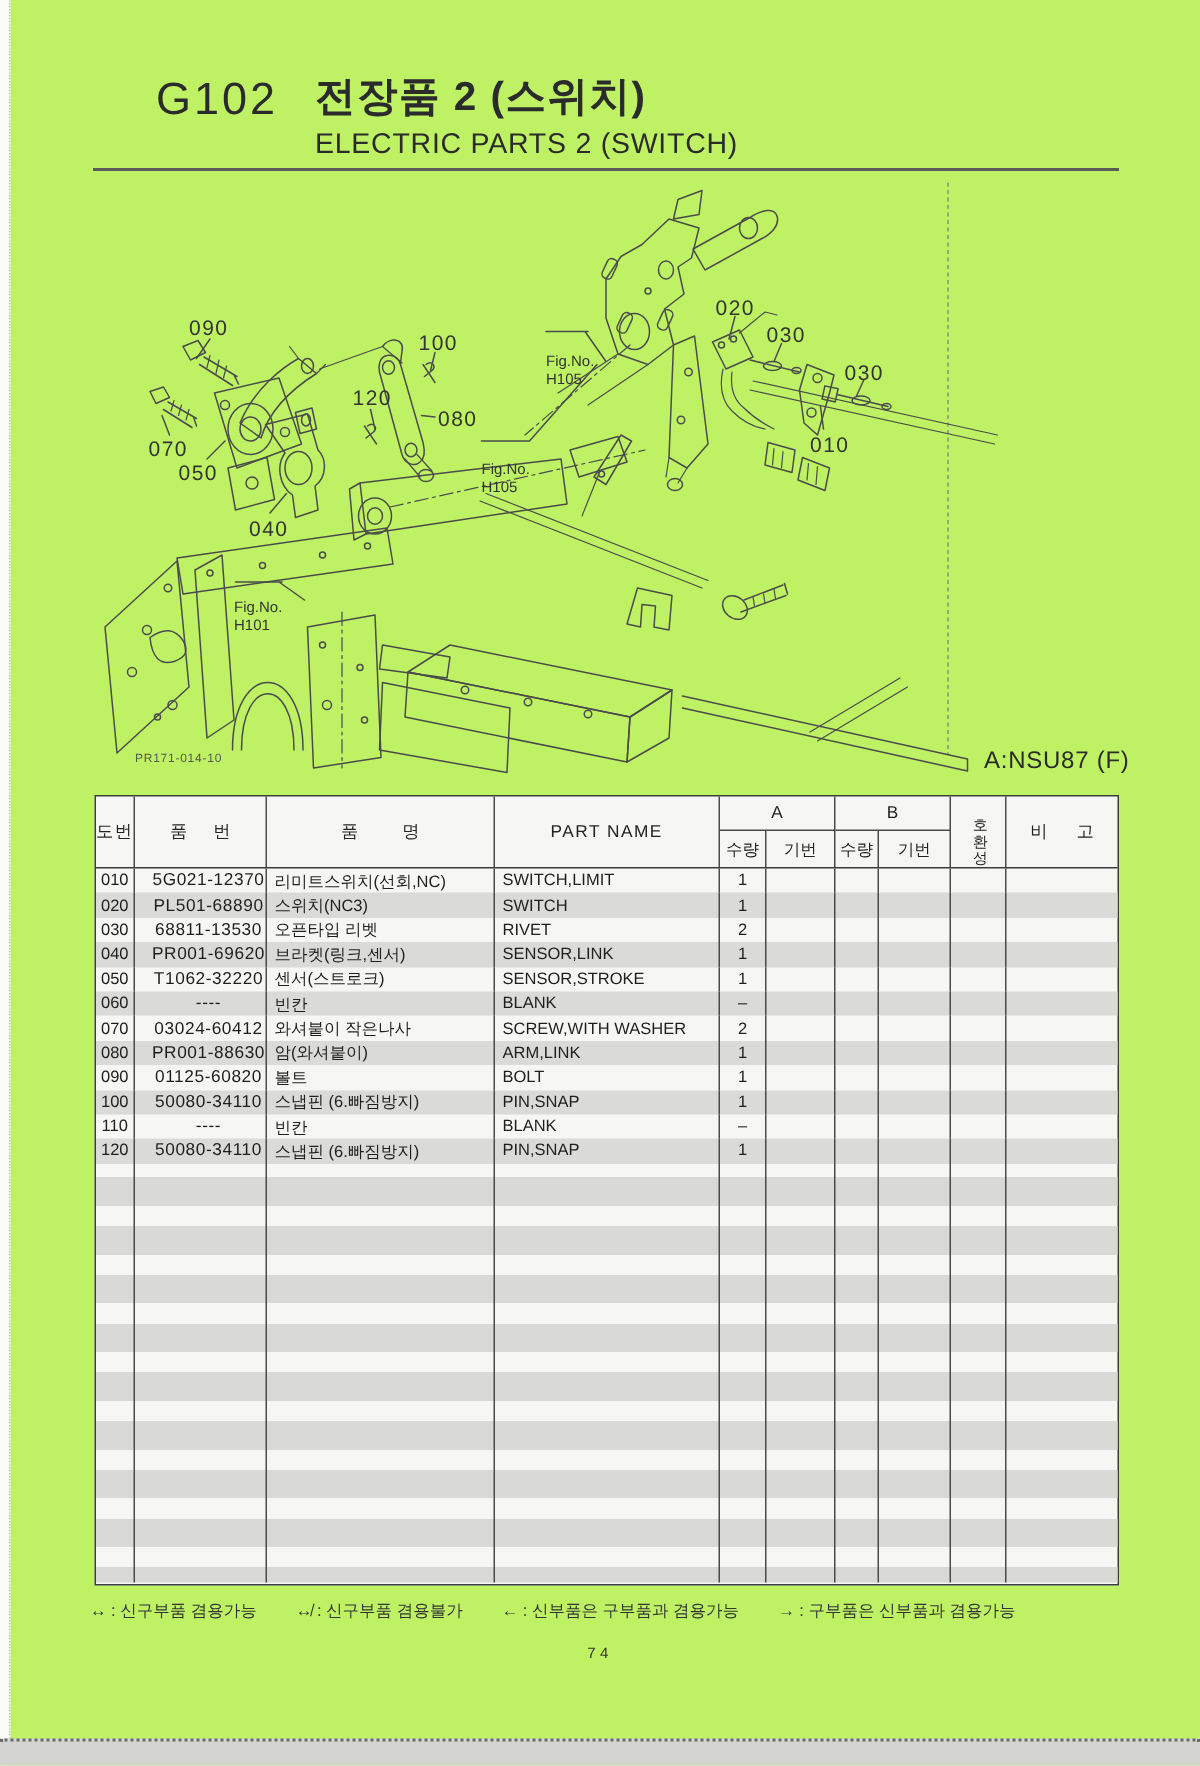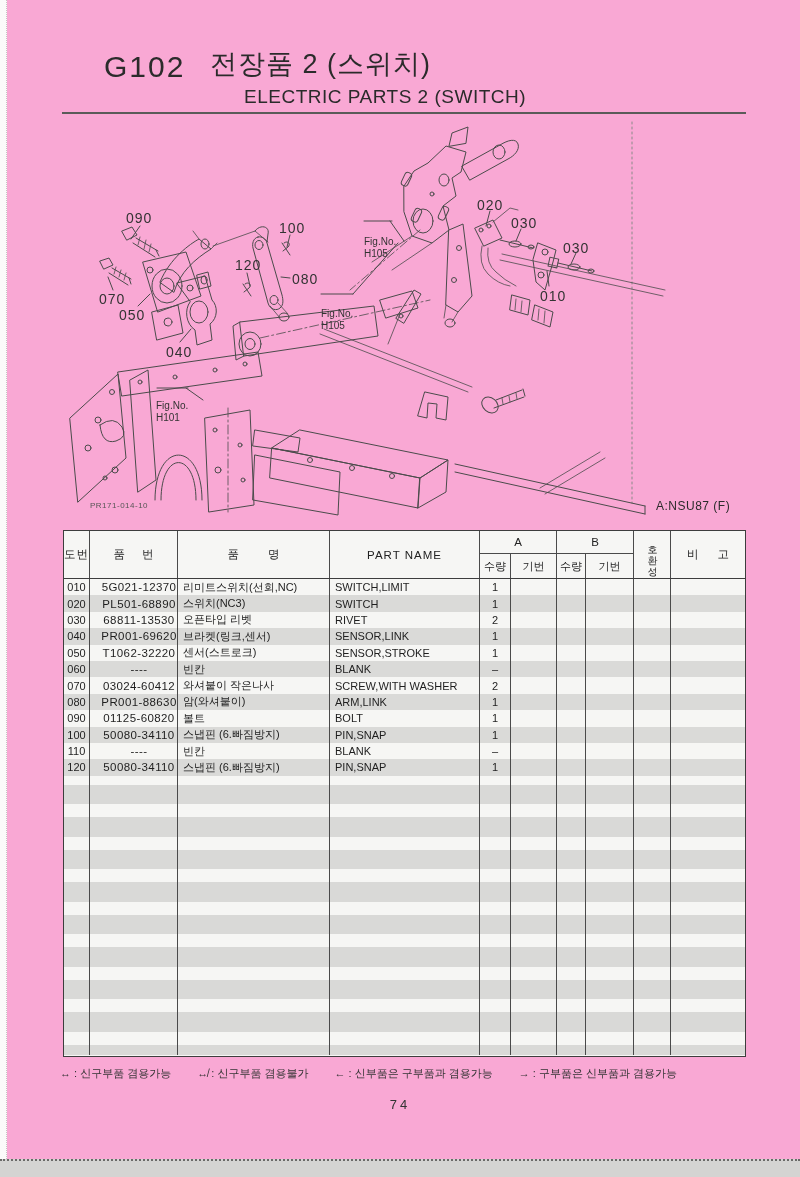--- a/index.html
+++ b/index.html
@@ -1,31 +1,31 @@
 <!DOCTYPE html>
 <html><head>
 <meta charset="utf-8">
 <style>
   html,body{margin:0;padding:0;background:#e8e8e6;}
-  .page{position:relative;width:800px;height:1177px;background:#f9a8d4;overflow:hidden;
+  .page{position:relative;width:800px;height:1177px;background:#bef264;overflow:hidden;
         font-family:"Liberation Sans","DejaVu Sans",sans-serif;color:#222;}
   .abs{position:absolute;}
   
   .left-edge{left:0;top:0;width:6px;height:1177px;background:#fbfbfa;border-right:1px dotted #c5c5c2;}
   .bottom-edge{left:0;top:1159px;width:800px;height:18px;background:#d4d4d2;border-top:2px dotted #6a6a68;}
   
   .sec-code{left:104px;top:50px;font-size:30px;letter-spacing:2px;color:#2b2b2b;}
-  .title-ko{left:210px;top:46px;font-size:27px;font-weight:400;color:#2b2b2b;letter-spacing:1px;}
-  .title-en{left:210px;top:86px;font-size:19px;color:#2b2b2b;letter-spacing:0.5px;margin-left:34px;}
+  .title-ko{left:210px;top:46px;font-size:27px;font-weight:700;color:#2b2b2b;letter-spacing:1px;}
+  .title-en{left:210px;top:86px;font-size:19px;color:#2b2b2b;letter-spacing:0.5px;}
   .title-rule{left:62px;top:112px;width:684px;height:2px;background:#5b5b59;}
   
   .callout{font-size:14px;color:#333;letter-spacing:1px;}
   .figref{font-size:10px;line-height:1.15;color:#333;margin-top:36px;}
   .draw-no{left:90px;top:501px;font-size:8px;letter-spacing:0.5px;color:#555;}
-  .variant{left:656px;top:499px;font-size:12px;color:#2b2b2b;letter-spacing:0.5px;}
+  .variant{left:656px;top:499px;font-size:16px;color:#2b2b2b;letter-spacing:0.5px;}
   svg.art{position:absolute;left:60px;top:118px;width:690px;height:400px;}
   svg.art *{stroke:#4b4b4b;fill:none;stroke-width:1;stroke-linejoin:round;stroke-linecap:round;}
   svg.art .dash{stroke:#8a8a88;stroke-dasharray:2 3;}
   svg.art .cdash{stroke-dasharray:9 3 2 3;stroke-width:0.8;}
   svg.art .ldr{stroke:#555;stroke-width:0.9;}
   svg.art .thin{stroke-width:0.8;}
   
   .ptable{left:63px;top:530px;width:683px;height:527px;border:1.5px solid #3d3d3d;box-sizing:border-box;background:#f6f6f4;}
   .t-head{display:grid;grid-template-columns:26px 88px 152px 150px 31px 46px 29px 48px 37px 1fr;
           grid-template-rows:23px 1fr;height:48px;box-sizing:border-box;border-bottom:1.5px solid #3d3d3d;
@@ -49,21 +49,21 @@
             font-size:11px;color:#1e1e1e;white-space:nowrap;overflow:hidden;}
   .t-row .c.nk,.t-row .c.en{justify-content:flex-start;padding-left:5px;}
   .t-row .c.pn{letter-spacing:0.4px;font-size:11.5px;margin-left:11px;}
   .t-row .c.bg,.stripes .c.bg{border-right:none;}
   .shaded{background:#dadad8;}
   .stripes{display:grid;grid-template-columns:26px 88px 152px 150px 31px 46px 29px 48px 37px 1fr;
            height:279px;background:repeating-linear-gradient(180deg,rgba(0,0,0,0) 0 9px,#d9d9d7 9px 28px,rgba(0,0,0,0) 28px 32.5px);}
   .stripes .c{border-right:1px solid #4a4a4a;}
   
   .legend{left:60px;top:1066px;width:690px;display:flex;justify-content:flex-start;gap:26px;font-size:11px;color:#333;white-space:nowrap;}
-  .page-no{left:0;top:1097px;width:800px;text-align:center;font-size:13px;letter-spacing:3px;color:#333;}
+  .page-no{left:0;top:1097px;width:800px;text-align:center;font-size:10px;letter-spacing:3px;color:#333;}
 </style>
 </head>
 <body>
 
 <div class="page">
   <div class="abs left-edge"></div>
 
   <div class="abs sec-code">G102</div>
   <div class="abs title-ko">전장품 2 (스위치)</div>
   <div class="abs title-en">ELECTRIC PARTS 2 (SWITCH)</div>

